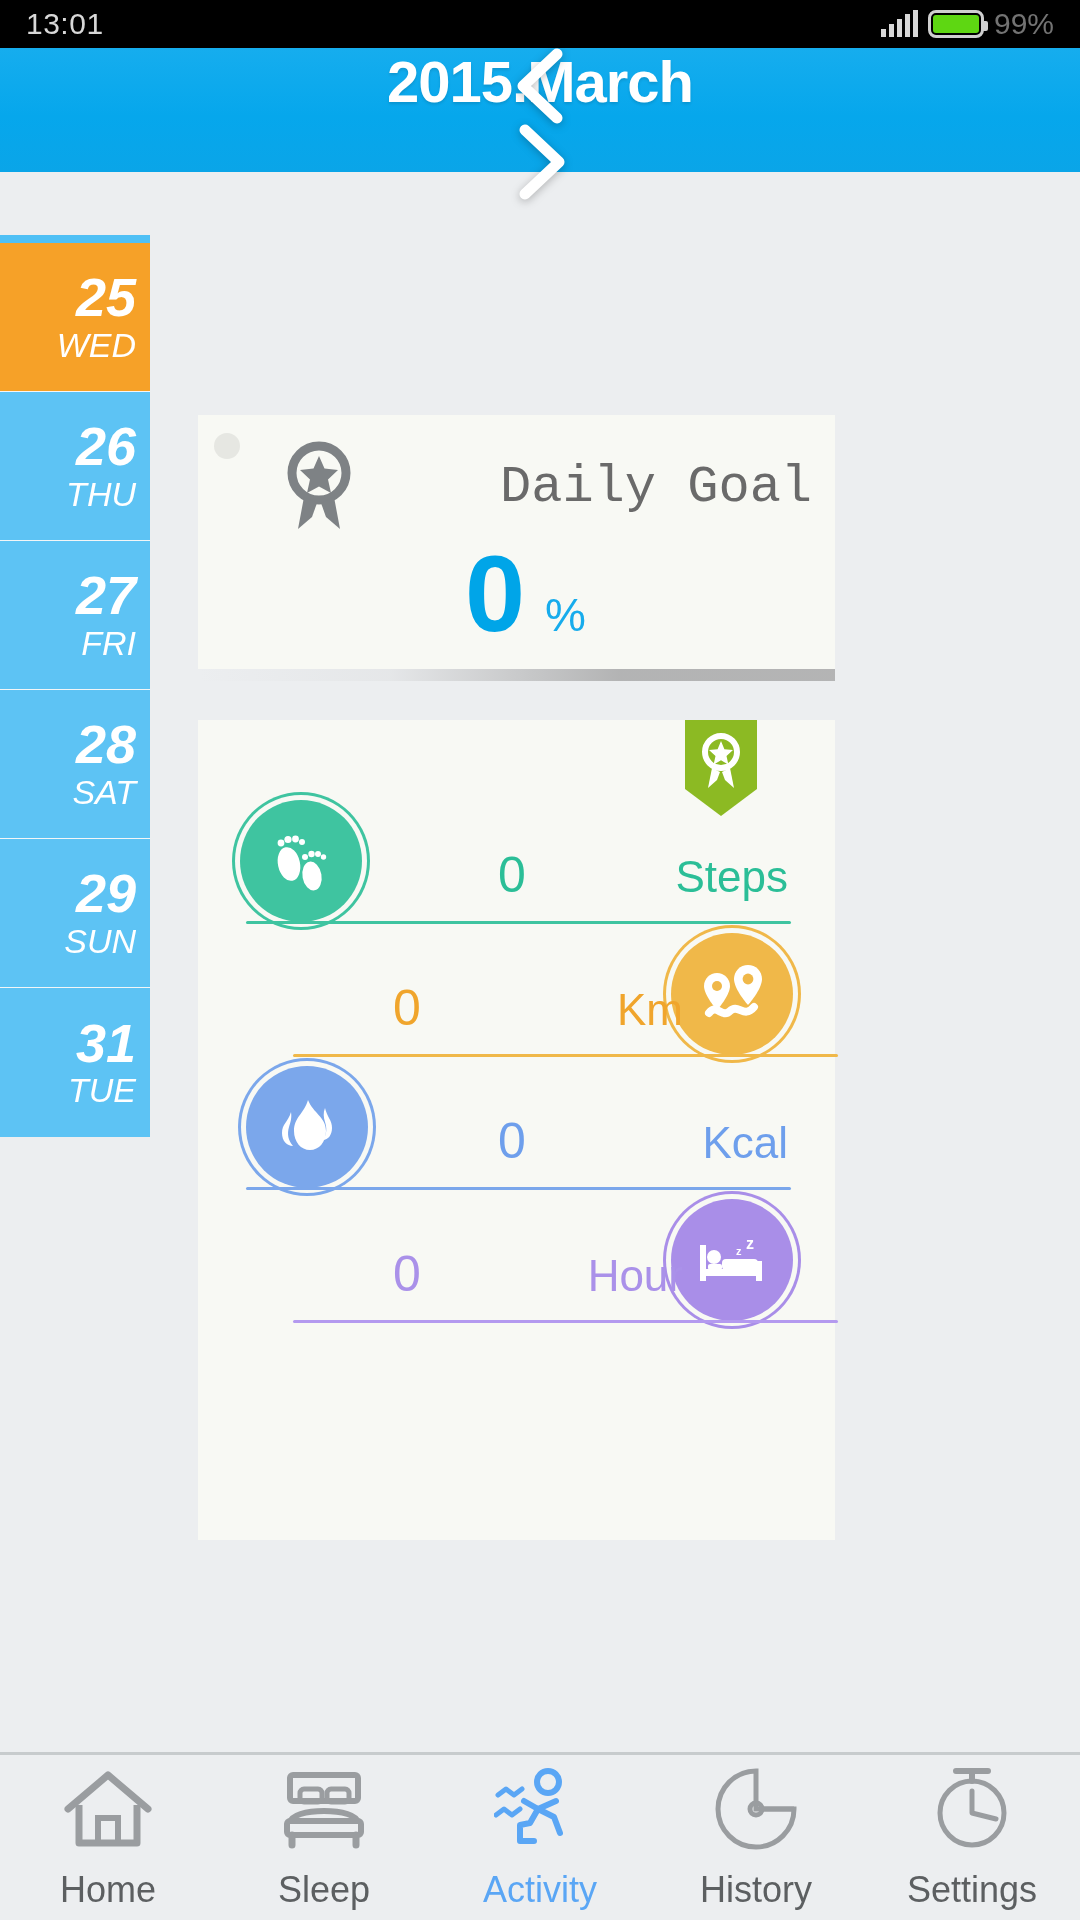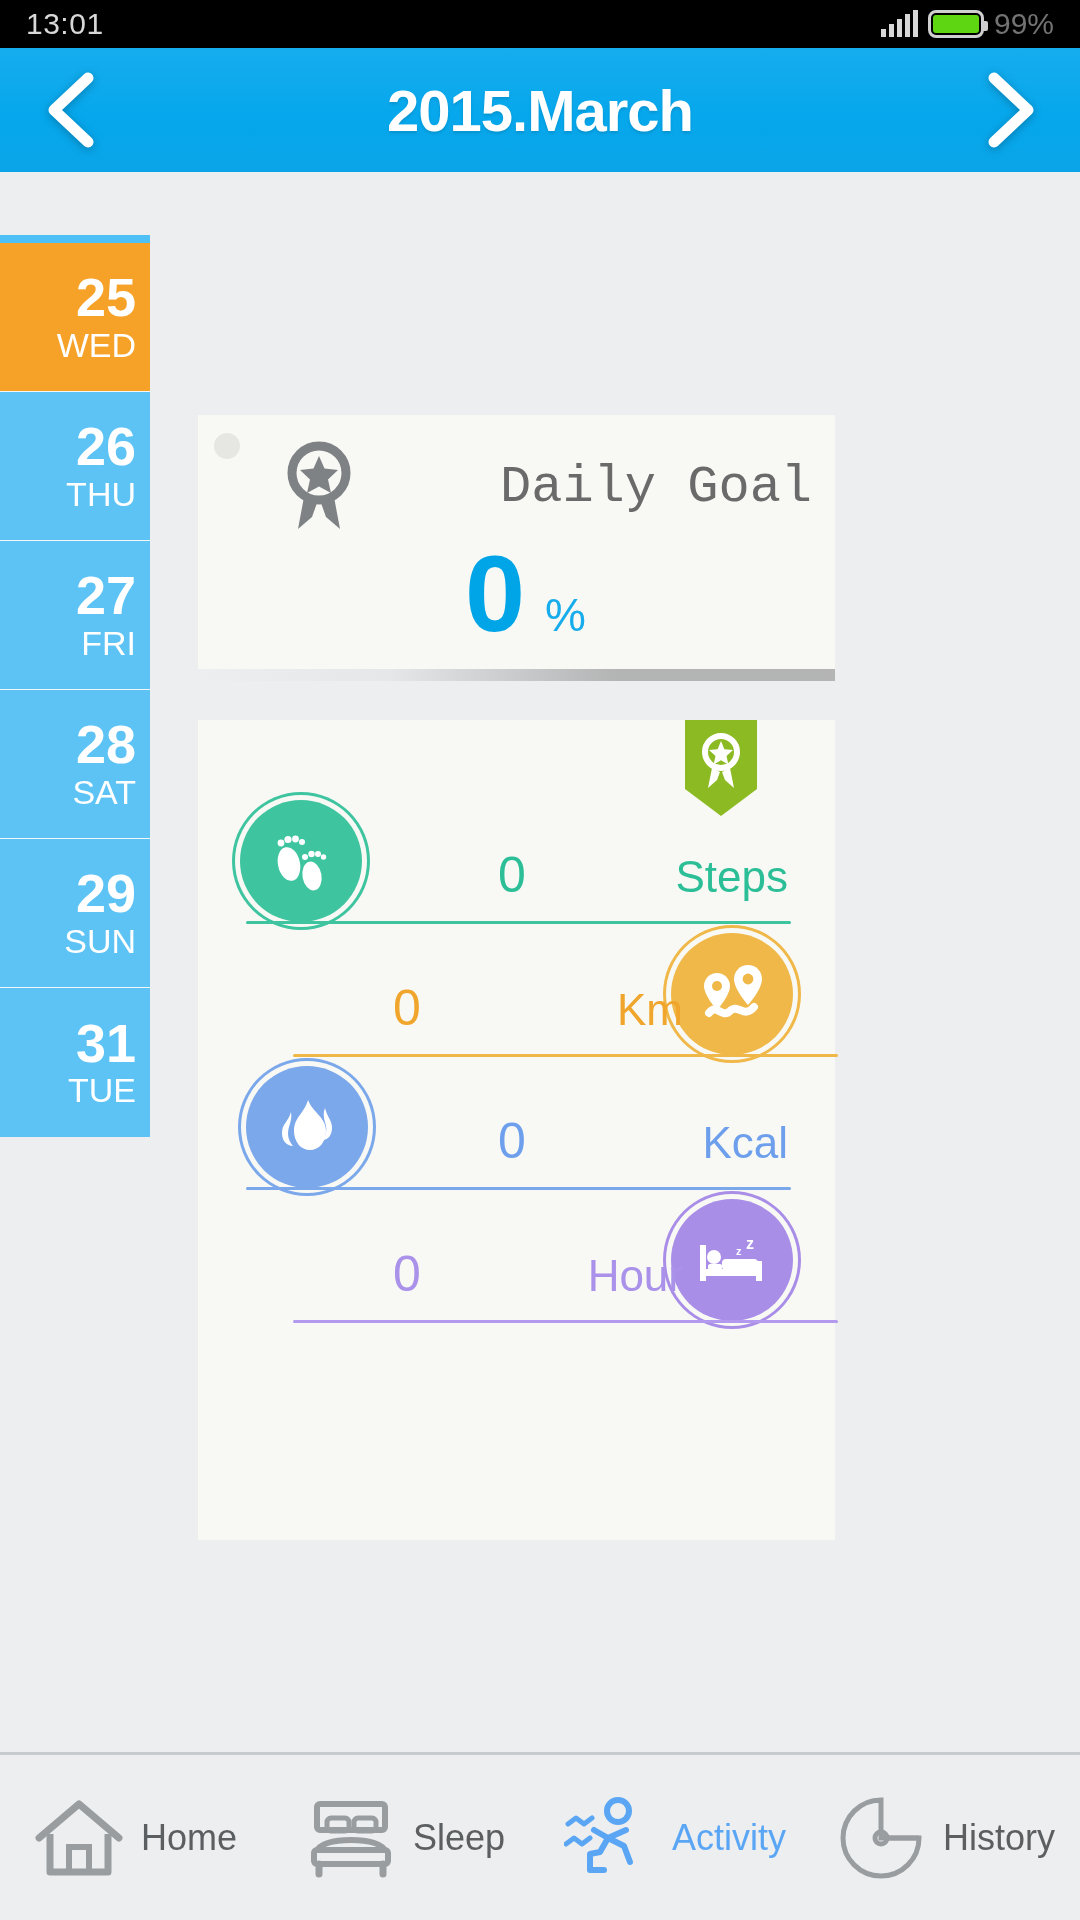--- a/index.html
+++ b/index.html
@@ -35,38 +35,38 @@
     width:5px; height:10px; background:#cfcfcf; border-radius:0 2px 2px 0;
   }
   .batt span{ display:block; height:100%; background:#5ED712; border-radius:3px; }
   .sb-pct{ font-size:30px; color:#737373; }
 
   
   .header{
     height:124px;
     background:linear-gradient(180deg,#16ADEE 0%,#06A7EC 55%,#0AA5E8 100%);
     display:flex; align-items:center; justify-content:space-between;
-    padding:0 40px; position:relative;
+    padding:0 40px; position:relative;flex-direction:column;
   }
   .hdr-title{
     position:absolute; left:0; right:0; text-align:center;
     color:#fff; font-size:58px; font-weight:bold; letter-spacing:-1px;
     text-shadow:0 2px 3px rgba(0,0,0,.12);
   }
   .chev{
     width:62px; height:76px; position:relative; z-index:2; cursor:pointer;
   }
   .chev svg{ display:block; filter:drop-shadow(0 2px 4px rgba(0,0,0,.25)); }
 
   
   .content{ position:relative; height:1572px; }
 
   
   .daystrip{
-    position:absolute; left:0; top:63px; width:150px;
+    position:absolute; left:0; top:63px; width:150px;font-style:italic;
   }
   .daystrip-cap{ height:8px; background:#4FC0F5; }
   .day{
     height:149px; background:#5DC3F4;
     border-bottom:1px solid #F3F6F7;
     color:#fff; display:flex; flex-direction:column;
     align-items:flex-end; justify-content:center;
     padding-right:14px;
   }
   .day:last-child{ border-bottom:none; }
@@ -149,21 +149,21 @@
   .m4 .m-line{ left:95px; width:545px; background:#B49AEF; }
   .m4 .m-vals{ left:195px; width:290px; justify-content:space-between; color:#AA91E9; }
 
   
   .tabbar{
     position:absolute; bottom:0; left:0; width:1080px; height:168px;
     background:#ECEEF0; border-top:3px solid #C7CBCD;
     display:flex;
   }
   .tab{
-    flex:1; display:flex; flex-direction:row;
+    flex:1; display:flex; flex-direction:column;
     align-items:center; justify-content:center; gap:16px;
     cursor:pointer;
   }
   .tab .tlabel{ font-size:36px; color:#5C5F61; }
   .tab.active .tlabel{ color:#5AA6F5; }
   .tab svg{ display:block; }
 </style>
 </head>
 <body>
 
@@ -382,14 +382,24 @@
     <span>
       <svg width="92" height="88" viewBox="0 0 92 88">
         <path d="M46 44 L46 6 A38 38 0 1 0 84 44 Z" fill="none" stroke="#9A9DA0" stroke-width="5"></path>
         <circle cx="46" cy="44" r="6" fill="none" stroke="#9A9DA0" stroke-width="5"></circle>
         <path d="M52 44 L84 44" fill="none" stroke="#9A9DA0" stroke-width="5"></path>
       </svg>
     </span>
     <span class="tlabel">History</span>
   </div>
 
+  <div class="tab">
+    <span>
+      <svg width="92" height="88" viewBox="0 0 92 88">
+        <circle cx="46" cy="48" r="32" fill="none" stroke="#9A9DA0" stroke-width="5"></circle>
+        <path d="M46 16 L46 6 M30 6 L62 6" stroke="#9A9DA0" stroke-width="6" stroke-linecap="round"></path>
+        <path d="M46 26 L46 48 L70 54" fill="none" stroke="#9A9DA0" stroke-width="5" stroke-linecap="round" stroke-linejoin="round"></path>
+      </svg>
+    </span>
+    <span class="tlabel">Settings</span>
+  </div>
 
 </div>
 
 </body></html>

